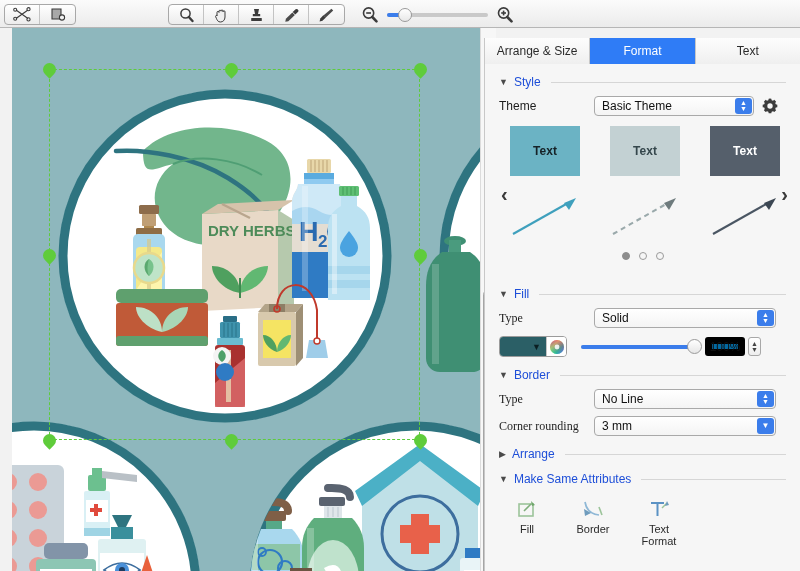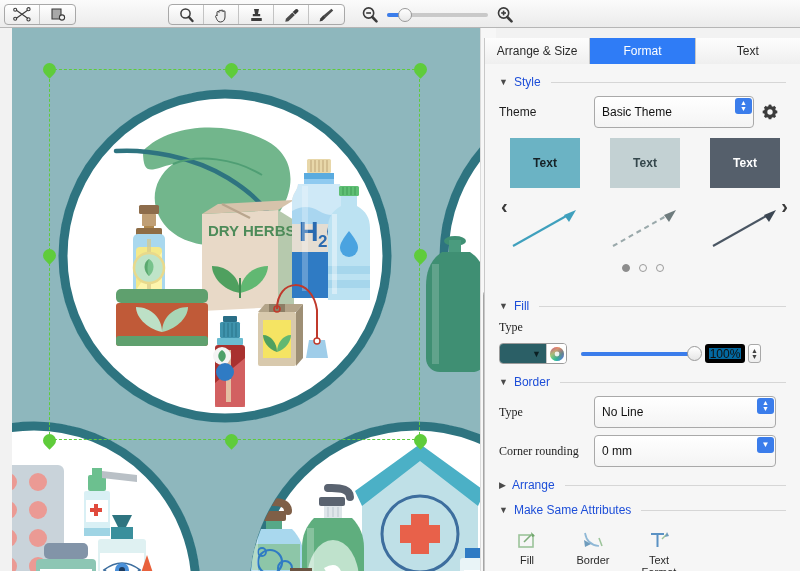--- a/index.html
+++ b/index.html
@@ -90,21 +90,21 @@
   .section-head .tri { font-size: 9px; color: #4a4a4a; line-height: 1; }
   .section-head .stitle { font-size: 12px; color: #1d4ed8; white-space: nowrap; }
   .section-head .rule { flex: 1; height: 1px; background: #d6d6d6; margin-left: 4px; }
 
   .row { display: flex; align-items: center; padding: 0 14px; margin-top: 7px; }
   .row .lbl { font-size: 12px; color: #1d1d1d; }
 
   
   #row-theme .lbl { width: 95px; }
   .popup {
-    position: relative; height: 32px; border: 1px solid #a9a9a9; border-radius: 4px;
+    position: relative; height: 20px; border: 1px solid #a9a9a9; border-radius: 4px;
     background: linear-gradient(180deg,#ffffff,#f4f4f4);
     display: flex; align-items: center; padding-left: 7px;
     font-size: 12px; color: #111;
   }
   .popup .arrows {
     position: absolute; right: 1px; top: 1px; width: 17px; height: 16px;
     background: #3b7deb; border-radius: 3px;
     display: flex; flex-direction: column; align-items: center; justify-content: center;
     color: #fff; font-size: 7px; line-height: 6px;
   }
@@ -148,21 +148,21 @@
   }
   #opacity-track {
     position: relative; width: 116px; height: 4px; background: #c9c9c9; border-radius: 2px; margin-left: 14px;
   }
   #opacity-fill { position: absolute; left: 0; top: 0; height: 4px; background: #3b7deb; border-radius: 2px; }
   #opacity-knob {
     position: absolute; top: -6px; width: 15px; height: 15px; border-radius: 50%;
     background: linear-gradient(180deg,#ffffff,#e6e6e6); border: 1px solid #9a9a9a;
   }
   #opacity-field {
-    margin-left: 8px; width: 40px; height: 19px; border: 4px solid #000000; border-radius: 3px;
+    margin-left: 8px; width: 40px; height: 19px; border: 7px solid #000000; border-radius: 3px;
     background: #0369a1; font-size: 12px; color: #111; display: flex; align-items: center; justify-content: center;
   }
   #opacity-stepper {
     margin-left: 3px; width: 13px; height: 19px; border: 1px solid #a8a8a8; border-radius: 3px;
     background: linear-gradient(180deg,#ffffff,#eeeeee);
     display: flex; flex-direction: column; align-items: center; justify-content: center;
     font-size: 7px; line-height: 6px; color: #444;
   }
 
   
@@ -585,20 +585,27 @@
       </div>
 
       <div class="section-head">
         <span class="tri">▼</span>
         <span class="stitle">Fill</span>
         <span class="rule"></span>
       </div>
 
       <div class="row">
         <span class="lbl lbl-w">Type</span>
+        <div class="popup ctrl-wide">
+          <span>Solid</span>
+          <span class="arrows">
+            <span>▲</span>
+              <span>▼</span>
+          </span>
+        </div>
       </div>
 
       <div class="row" id="row-fillcolor">
         <div id="color-well">
           <div id="color-chip" style="background:#2b5f66;">
             <span class="chev" style="color:#0b1f22;">▼</span>
           </div>
           <div id="color-wheel">
             <svg width="16" height="16" viewBox="0 0 16 16">
               <defs>
@@ -643,21 +650,21 @@
           <span class="arrows">
             <span>▲</span>
               <span>▼</span>
           </span>
         </div>
       </div>
 
       <div class="row">
         <span class="lbl lbl-w">Corner rounding</span>
         <div class="popup ctrl-wide single">
-          <span>0 mm</span>
+          <span>3 mm</span>
           <span class="arrows">
             <span style="font-size:8px;">▼</span>
           </span>
         </div>
       </div>
 
       <div class="section-head">
         <span class="tri">▶</span>
         <span class="stitle">Arrange</span>
         <span class="rule"></span>

